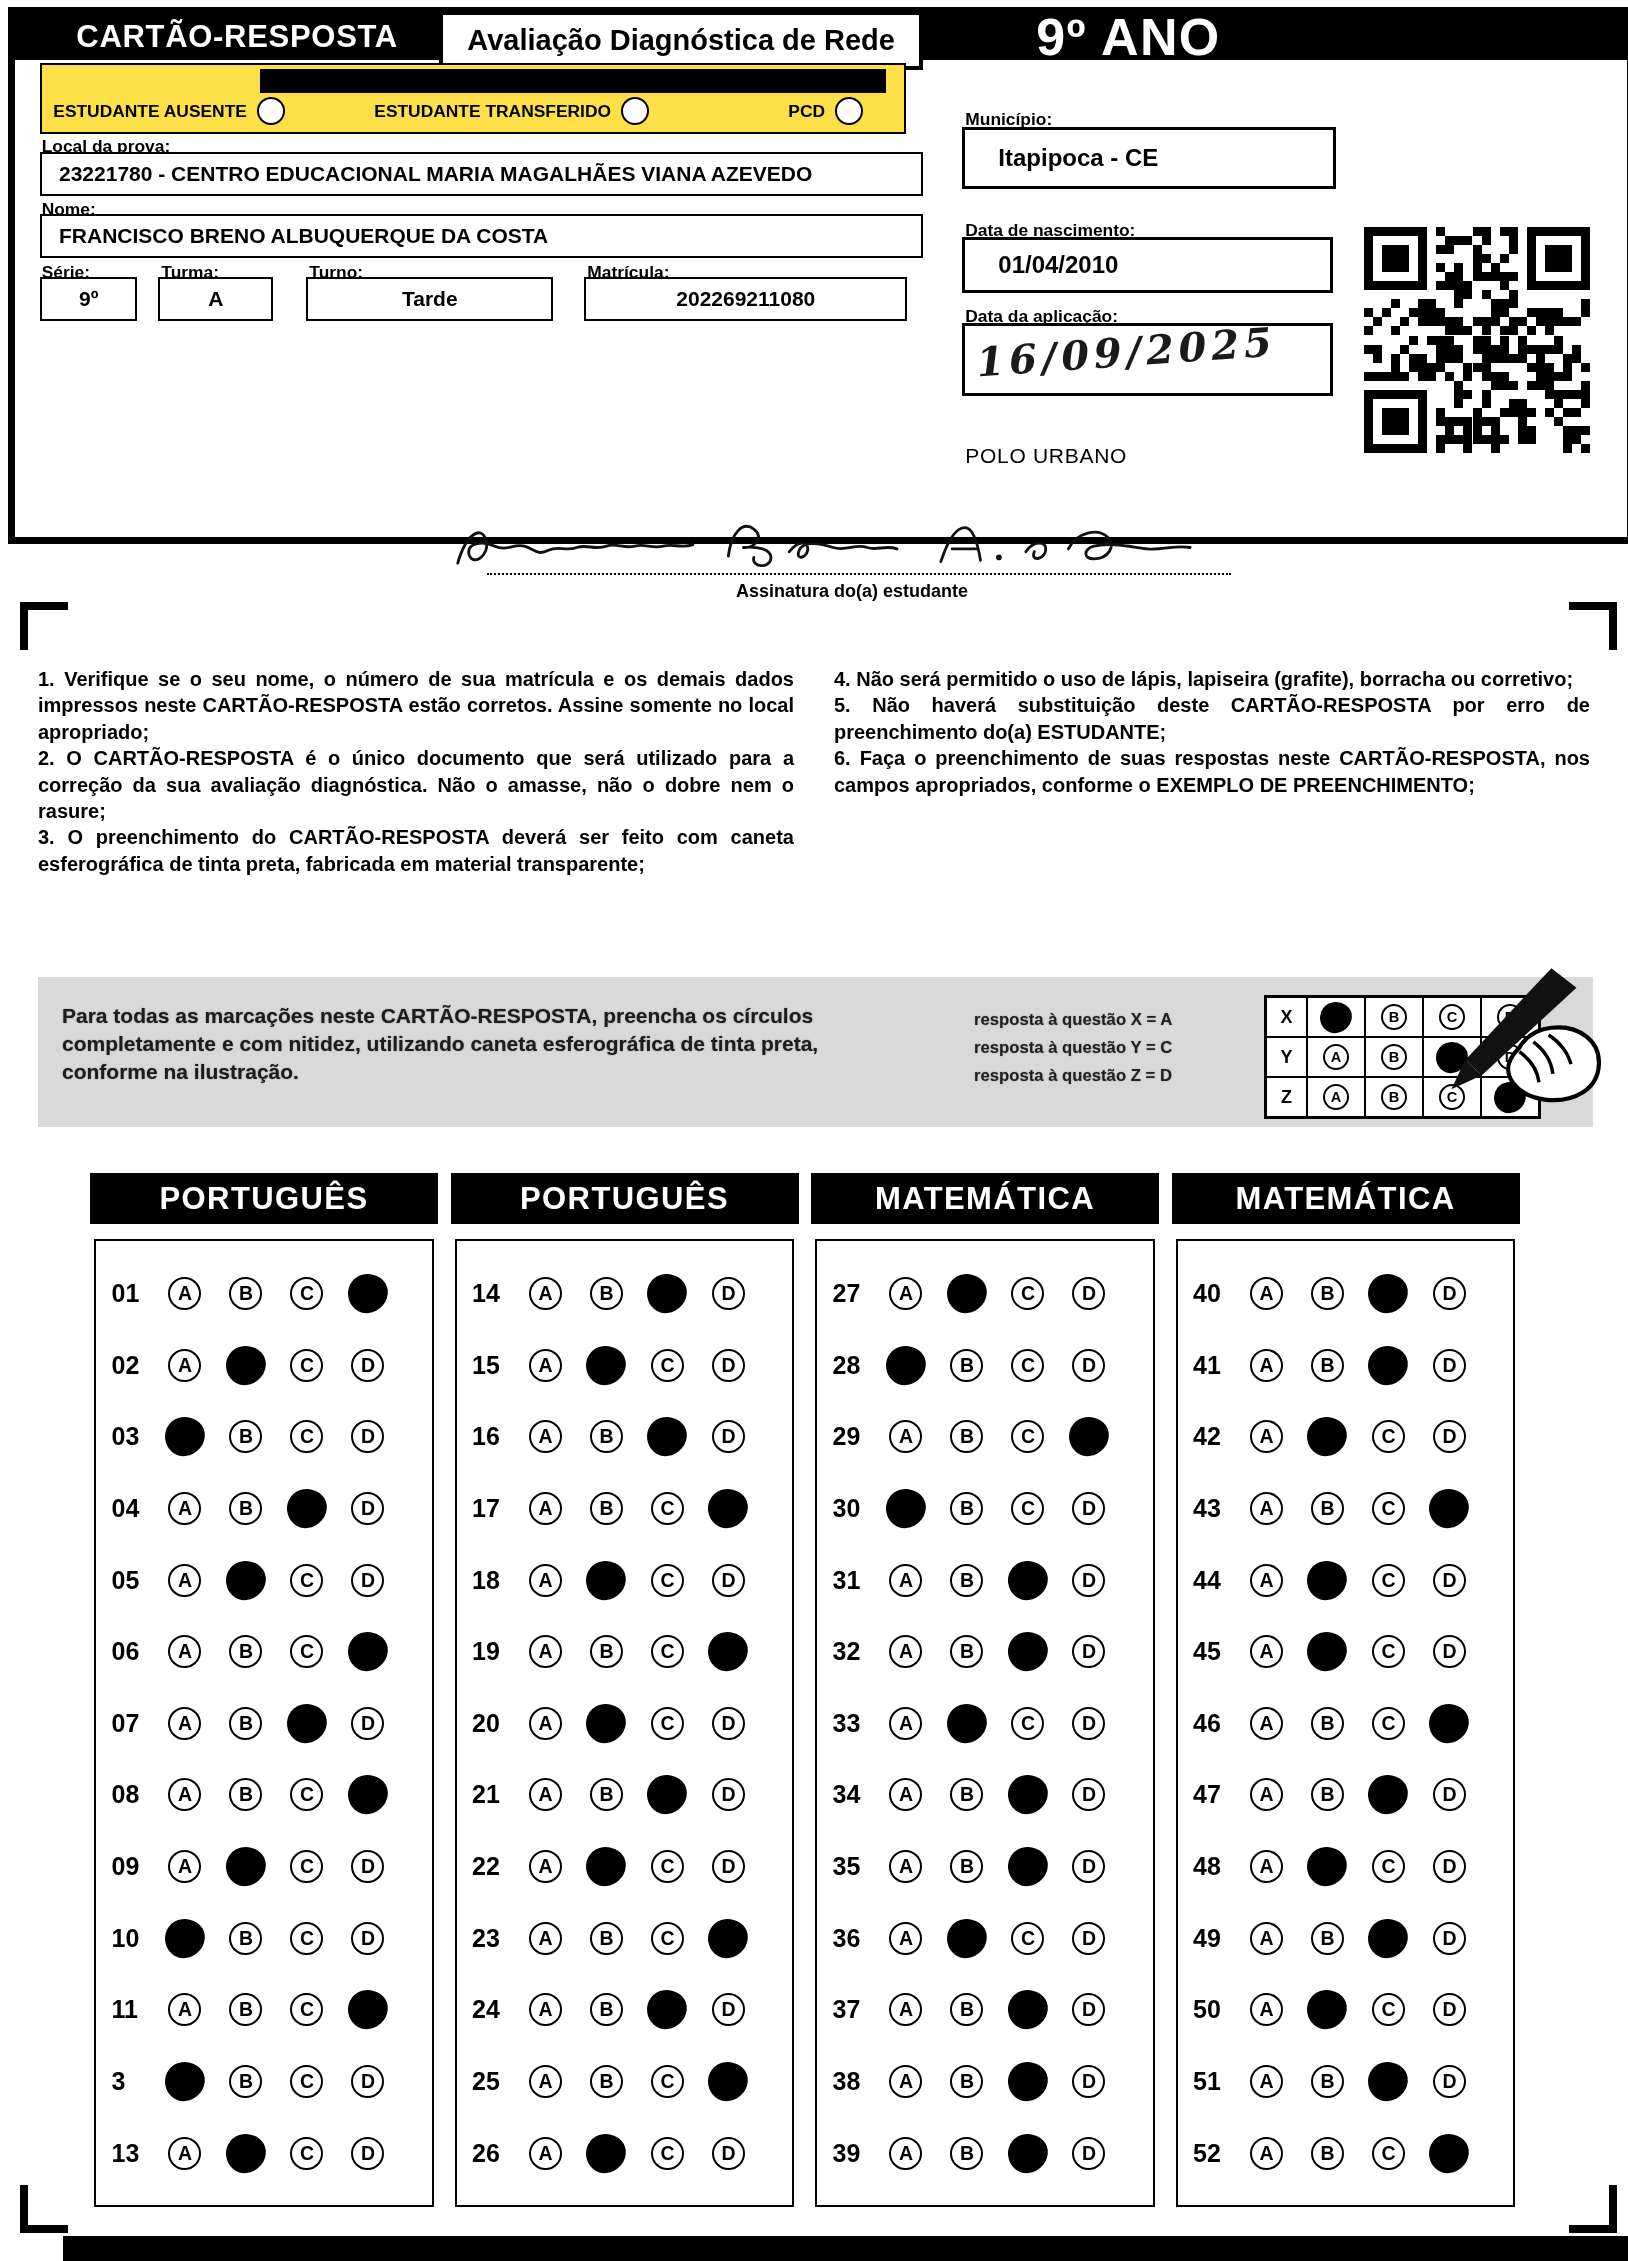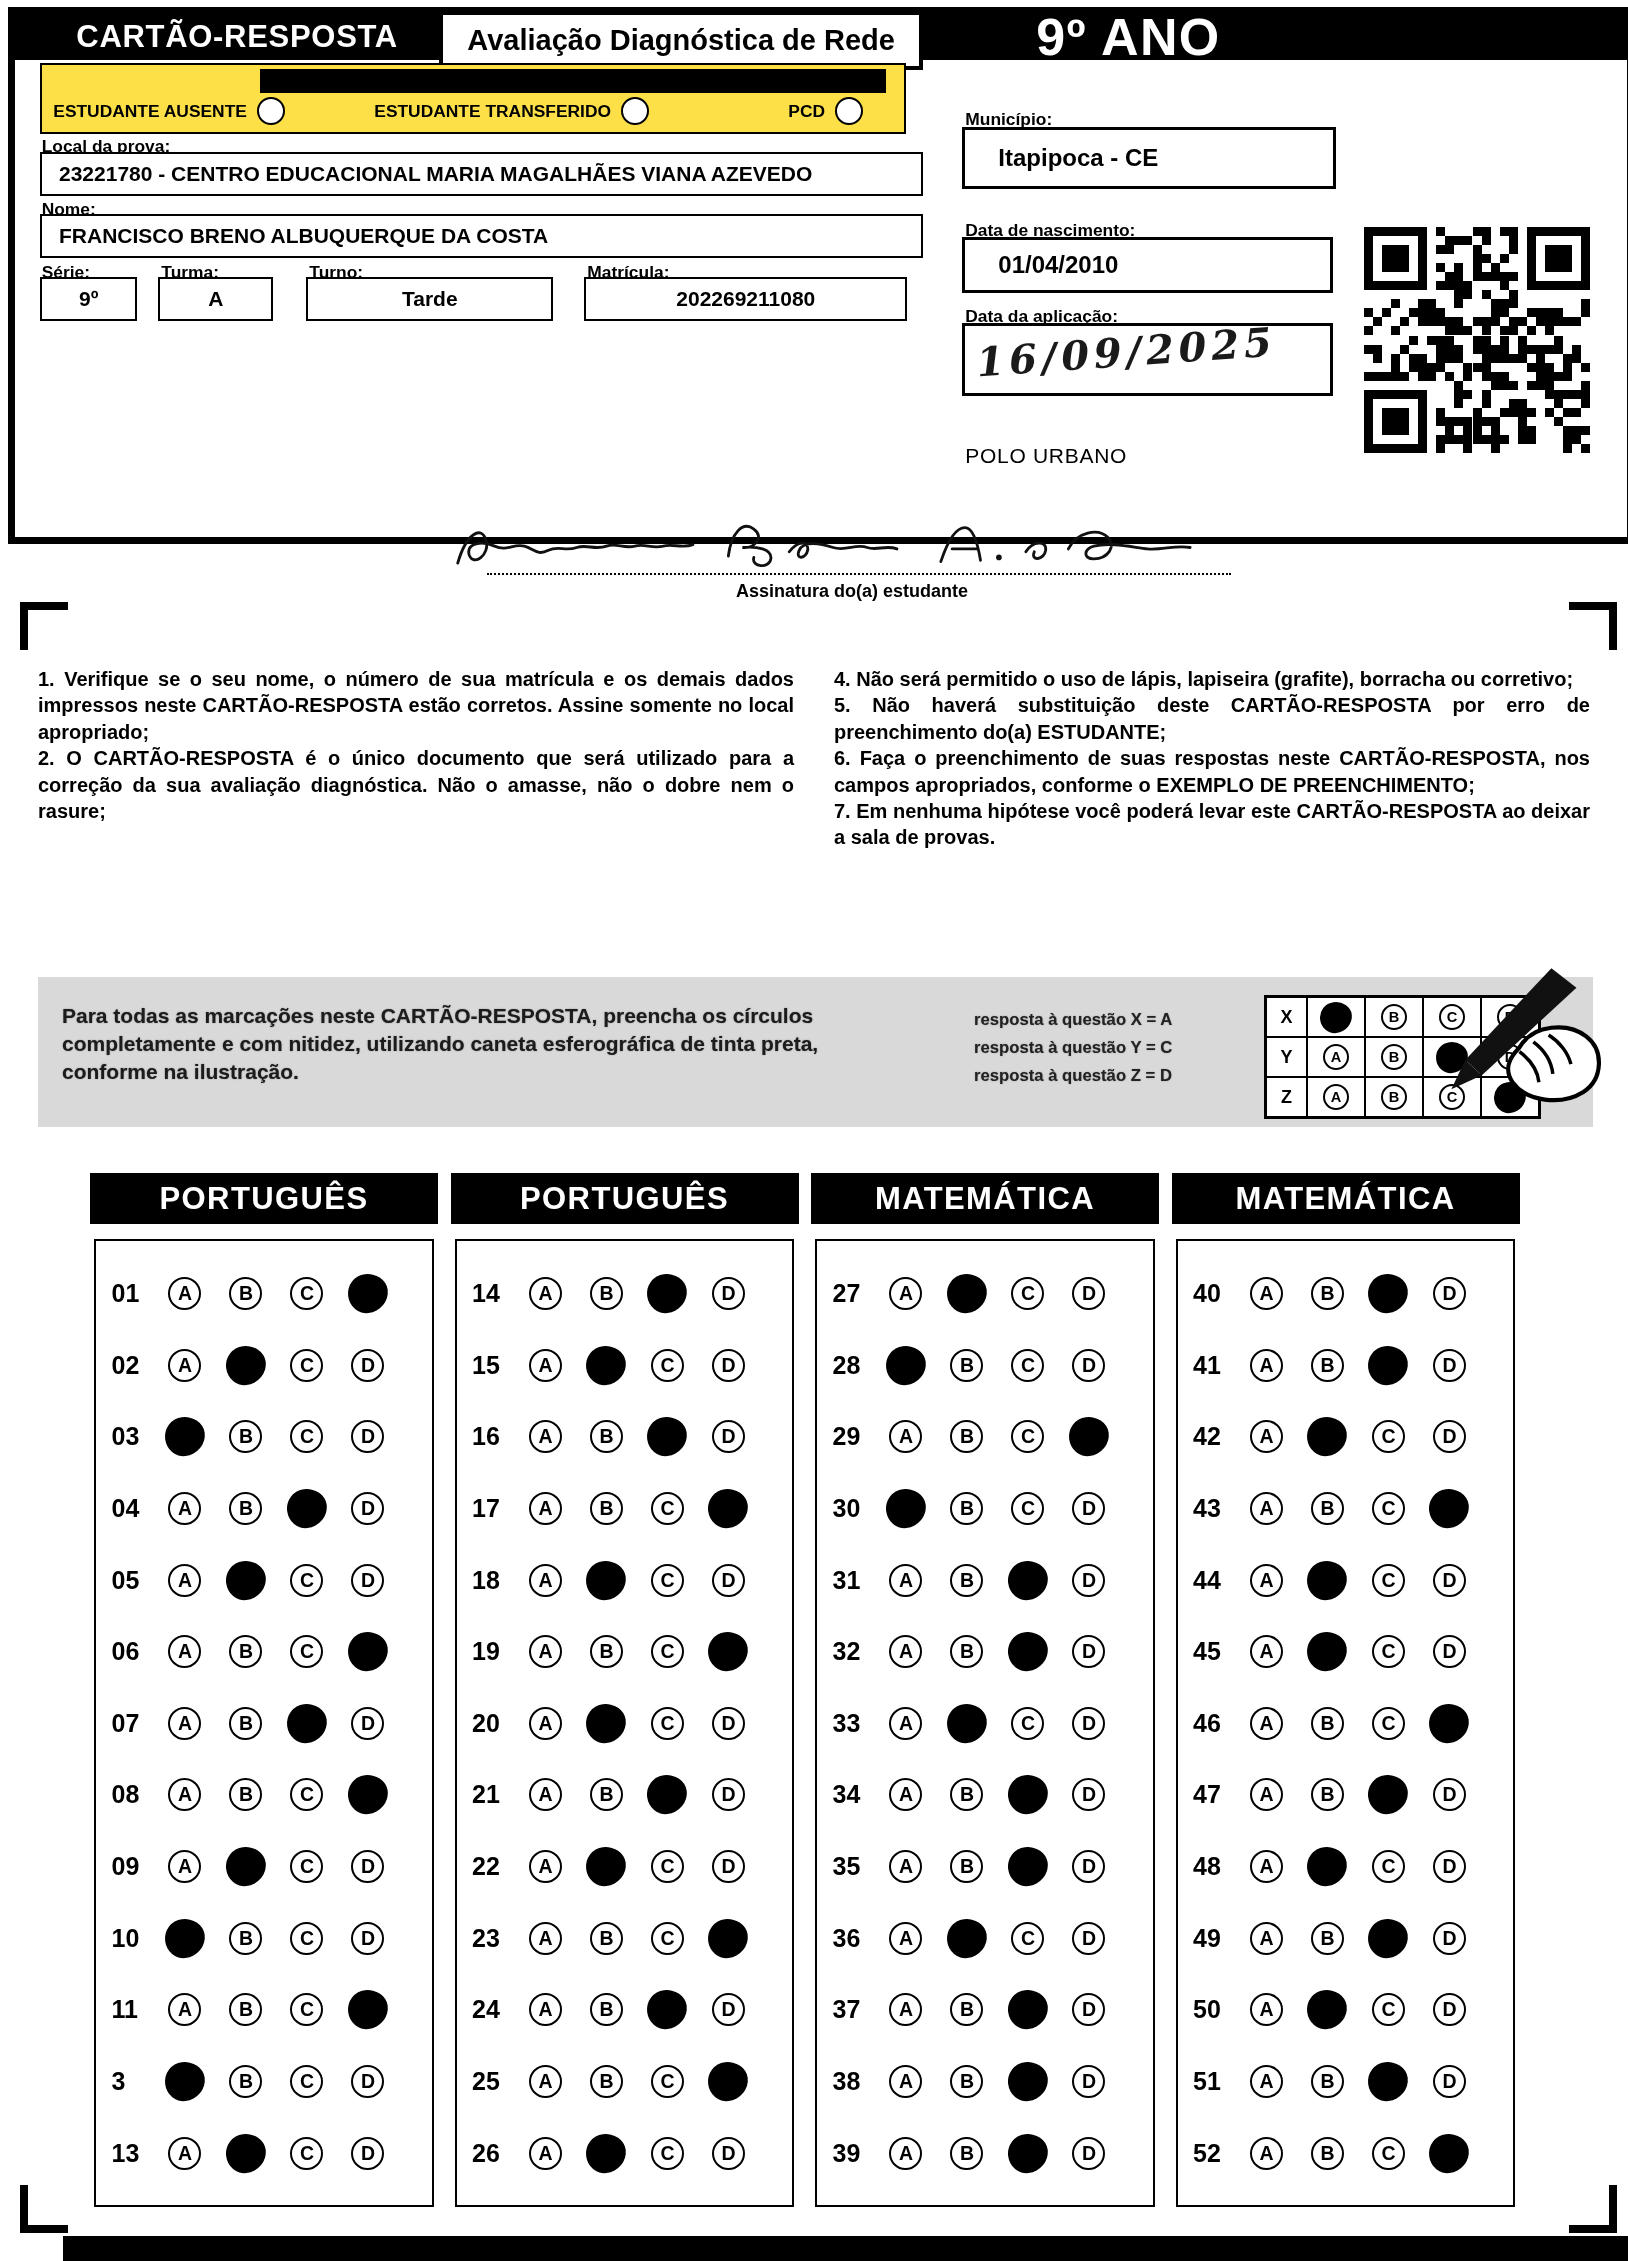--- a/index.html
+++ b/index.html
@@ -394,26 +394,26 @@
   <div class="sig-label">Assinatura do(a) estudante</div>
 
   <div class="bracket tl" style="left:19.5px;top:602px"></div>
   <div class="bracket tr" style="left:1569px;top:602px"></div>
 
 
   <div class="inst-cols">
     <div class="inst-col">
         <p class="inst-item">1. Verifique se o seu nome, o número de sua matrícula e os demais dados impressos neste CARTÃO-RESPOSTA estão corretos. Assine somente no local apropriado;</p>
         <p class="inst-item">2. O CARTÃO-RESPOSTA é o único documento que será utilizado para a correção da sua avaliação diagnóstica. Não o amasse, não o dobre nem o rasure;</p>
+        <p class="inst-item">3. O preenchimento do CARTÃO-RESPOSTA deverá ser feito com caneta esferográfica de tinta preta, fabricada em material transparente;</p>
       </div>
     <div class="inst-col">
         <p class="inst-item">4. Não será permitido o uso de lápis, lapiseira (grafite), borracha ou corretivo;</p>
         <p class="inst-item">5. Não haverá substituição deste CARTÃO-RESPOSTA por erro de preenchimento do(a) ESTUDANTE;</p>
         <p class="inst-item">6. Faça o preenchimento de suas respostas neste CARTÃO-RESPOSTA, nos campos apropriados, conforme o EXEMPLO DE PREENCHIMENTO;</p>
-        <p class="inst-item">7. Em nenhuma hipótese você poderá levar este CARTÃO-RESPOSTA ao deixar a sala de provas.</p>
       </div>
   </div>
 
   <div class="example-strip">
     <div class="example-text">Para todas as marcações neste CARTÃO-RESPOSTA, preencha os círculos completamente e com nitidez, utilizando caneta esferográfica de tinta preta, conforme na ilustração.</div>
     <div class="ex-answer-line" style="top:33px">resposta à questão X = A</div>
     <div class="ex-answer-line" style="top:61px">resposta à questão Y = C</div>
     <div class="ex-answer-line" style="top:89px">resposta à questão Z = D</div>
     <div class="example-grid">
         <div class="ex-row">

